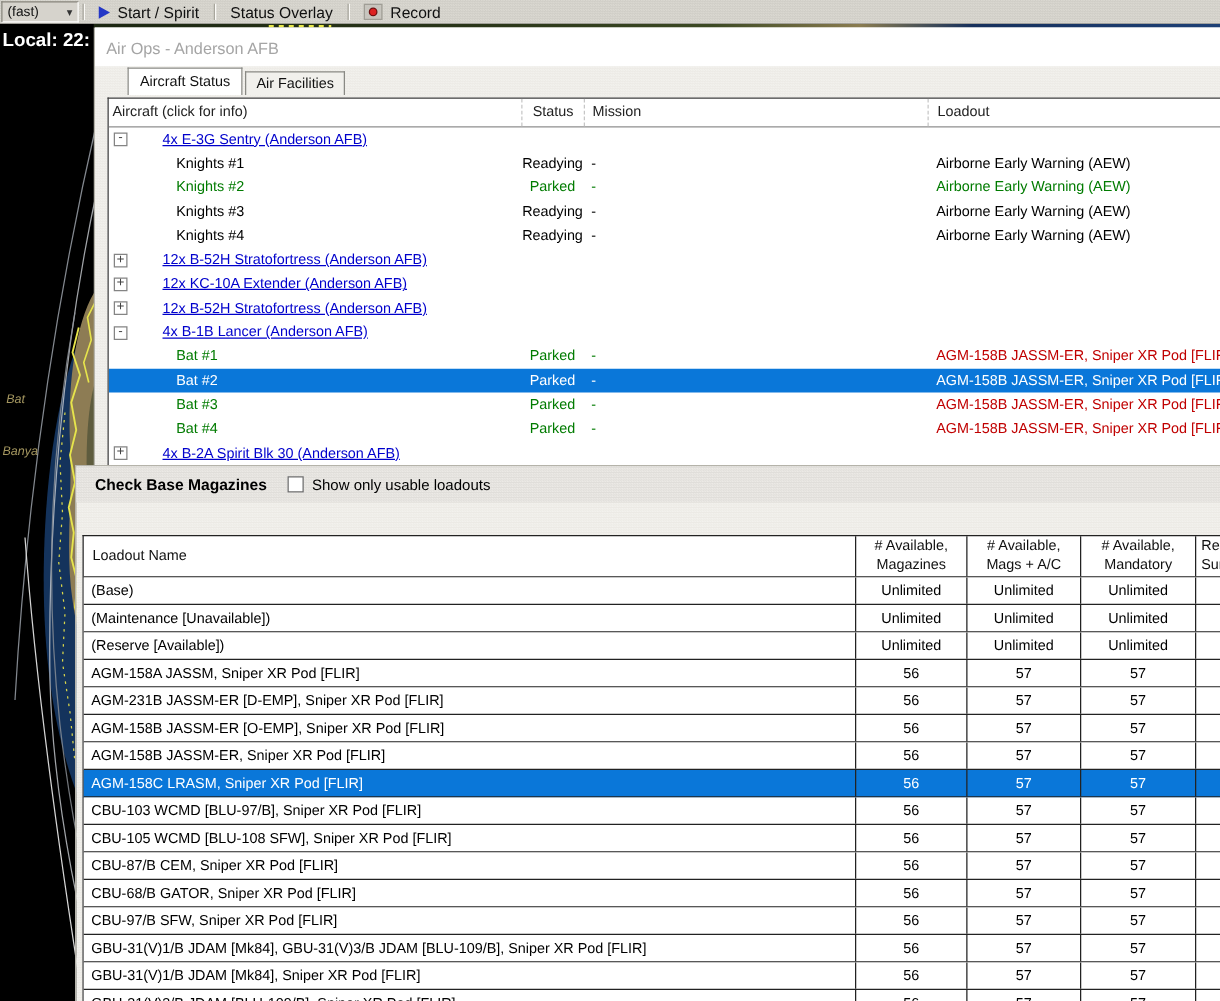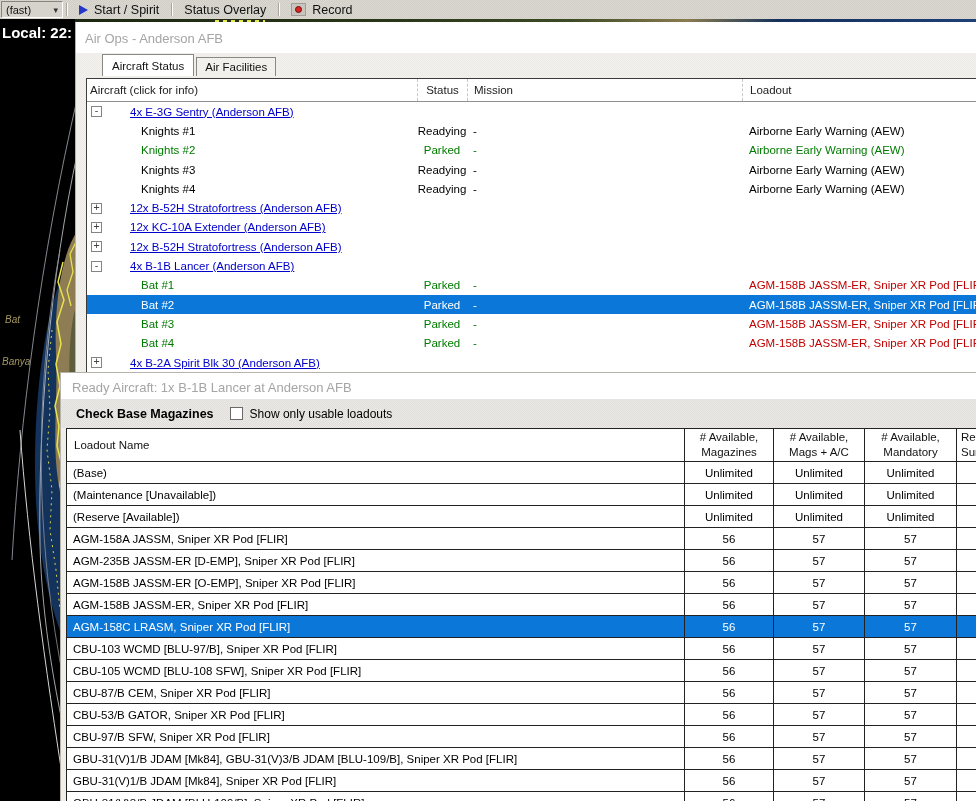--- a/index.html
+++ b/index.html
@@ -280,21 +280,20 @@
           </div>
           <div class="cs "></div>
           <div class="cm "></div>
           <div class="cl "></div>
         </div>
       </div>
   </div>
 </div>
 
 <div class="dlg">
-  <div class="titlebar">Ready Aircraft: 1x B-1B Lancer at Anderson AFB</div>
   <div class="bar">
     <span class="cbm">Check Base Magazines</span>
     <span class="cbx"></span>
     <span class="cbl">Show only usable loadouts</span>
   </div>
   <div class="ltable">
     <div class="lhead">
         <div class="lh w0 name">
           <span>Loadout Name</span>
         </div>
@@ -338,21 +337,21 @@
           <div class="lc w4"></div>
         </div>
         <div class="lrow">
           <div class="lc name w0">AGM-158A JASSM, Sniper XR Pod [FLIR]</div>
           <div class="lc num w1">56</div>
           <div class="lc num w2">57</div>
           <div class="lc num w3">57</div>
           <div class="lc w4"></div>
         </div>
         <div class="lrow">
-          <div class="lc name w0">AGM-235B JASSM-ER [D-EMP], Sniper XR Pod [FLIR]</div>
+          <div class="lc name w0">AGM-231B JASSM-ER [D-EMP], Sniper XR Pod [FLIR]</div>
           <div class="lc num w1">56</div>
           <div class="lc num w2">57</div>
           <div class="lc num w3">57</div>
           <div class="lc w4"></div>
         </div>
         <div class="lrow">
           <div class="lc name w0">AGM-158B JASSM-ER [O-EMP], Sniper XR Pod [FLIR]</div>
           <div class="lc num w1">56</div>
           <div class="lc num w2">57</div>
           <div class="lc num w3">57</div>
@@ -387,21 +386,21 @@
           <div class="lc w4"></div>
         </div>
         <div class="lrow">
           <div class="lc name w0">CBU-87/B CEM, Sniper XR Pod [FLIR]</div>
           <div class="lc num w1">56</div>
           <div class="lc num w2">57</div>
           <div class="lc num w3">57</div>
           <div class="lc w4"></div>
         </div>
         <div class="lrow">
-          <div class="lc name w0">CBU-53/B GATOR, Sniper XR Pod [FLIR]</div>
+          <div class="lc name w0">CBU-68/B GATOR, Sniper XR Pod [FLIR]</div>
           <div class="lc num w1">56</div>
           <div class="lc num w2">57</div>
           <div class="lc num w3">57</div>
           <div class="lc w4"></div>
         </div>
         <div class="lrow">
           <div class="lc name w0">CBU-97/B SFW, Sniper XR Pod [FLIR]</div>
           <div class="lc num w1">56</div>
           <div class="lc num w2">57</div>
           <div class="lc num w3">57</div>

